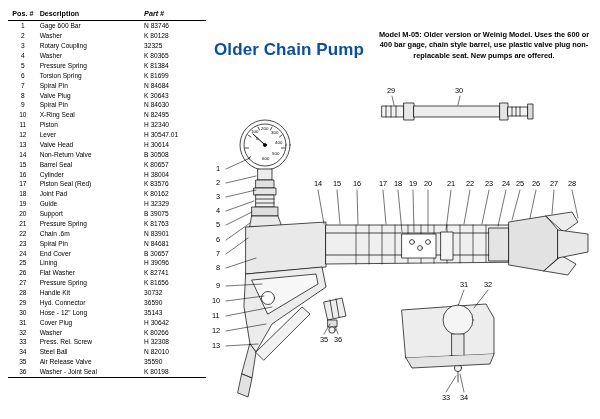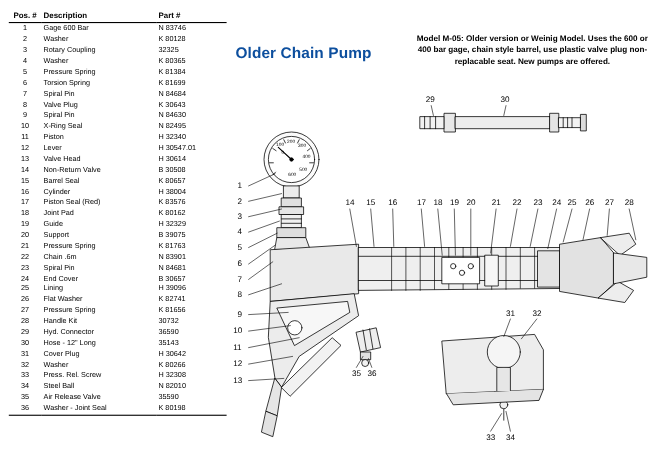--- a/index.html
+++ b/index.html
@@ -33,37 +33,37 @@
   #parts-table th {
     font-size: 7.2px;
     font-weight: bold;
     text-align: left;
     padding: 1px 2px 2px 2px;
     border-bottom: 1px solid #000;
     white-space: nowrap;
   }
   #parts-table th.c-pos { width: 26px; text-align: center; }
   #parts-table th.c-desc { width: 104px; }
-  #parts-table th.c-part { width: 62px; }
+  #parts-table th.c-part { width: 62px; font-style: italic; }
   #parts-table td {
     padding: 0.4px 2px;
     vertical-align: top;
     line-height: 9.1px;
     white-space: nowrap;
     overflow: hidden;
   }
   #parts-table td.c-pos { text-align: center; }
   #parts-table tr.last-row td { border-bottom: 1px solid #000; }
 
   
   #title {
     position: absolute;
     left: 214px;
     top: 40px;
-    font-size: 14px;
+    font-size: 17px;
     font-weight: bold;
     color: #0d4f9e;
     letter-spacing: 0.1px;
   }
 
   
   #model-note {
     position: absolute;
     left: 372px;
     top: 30px;

